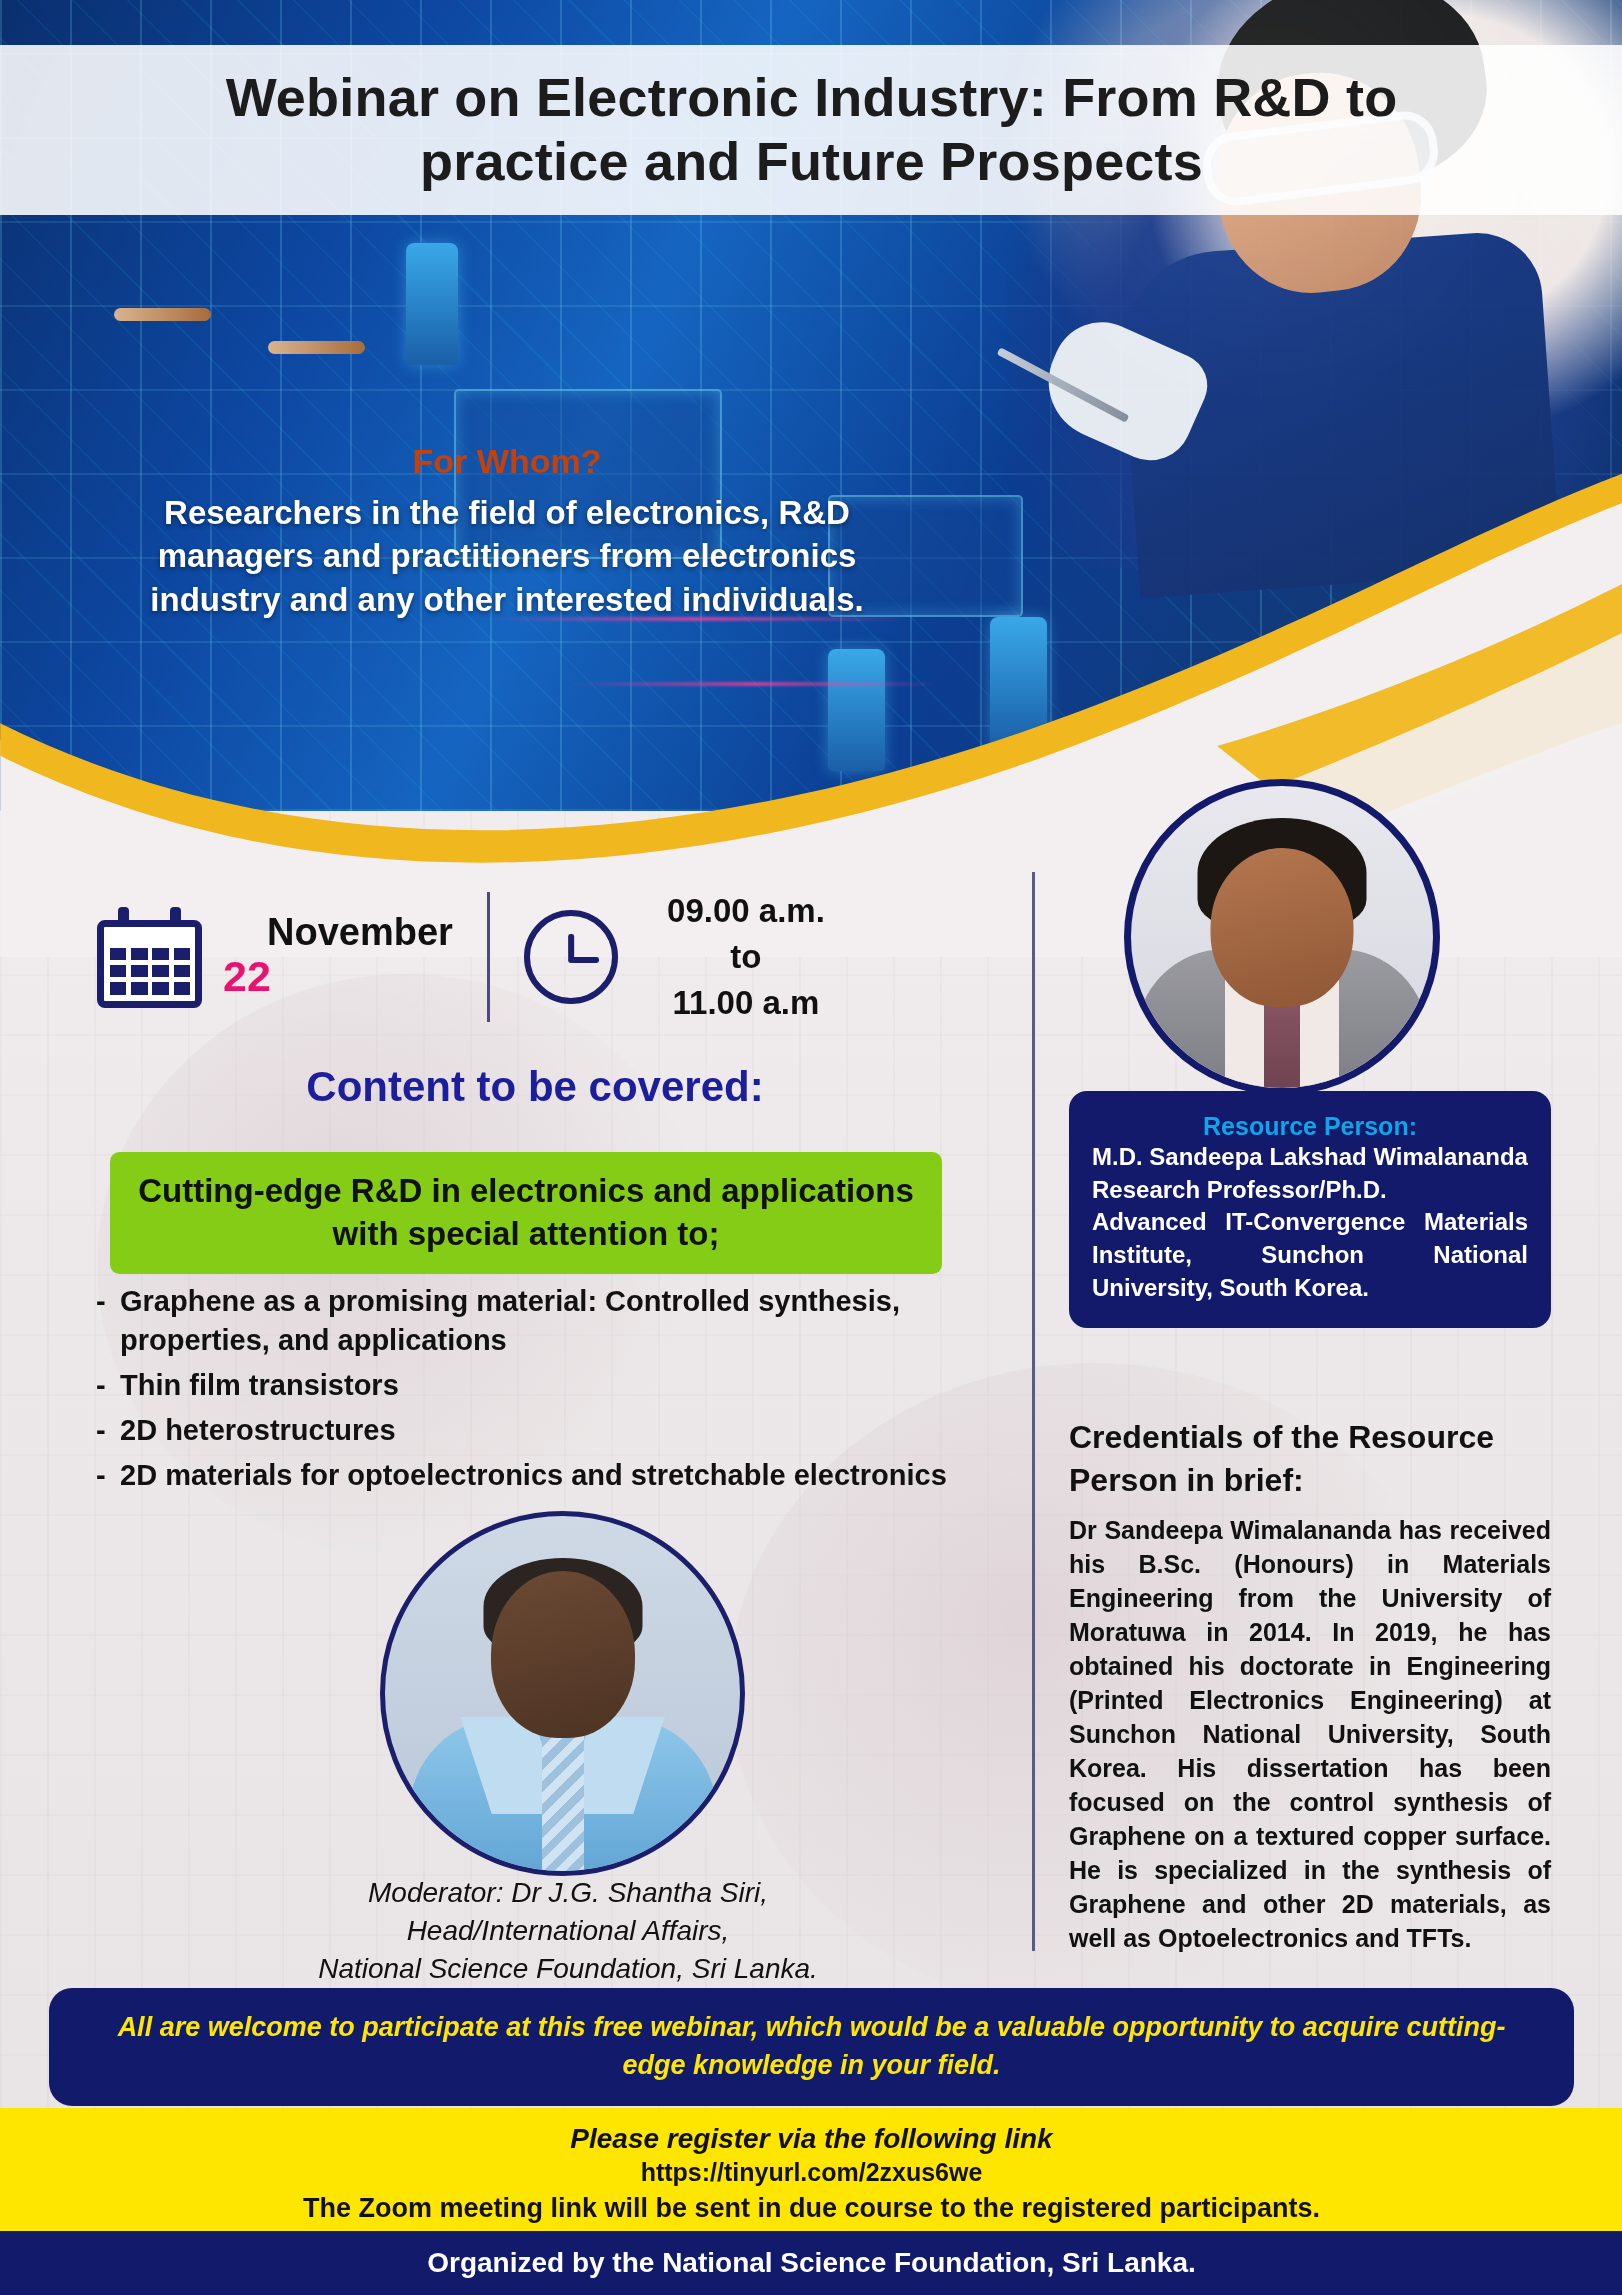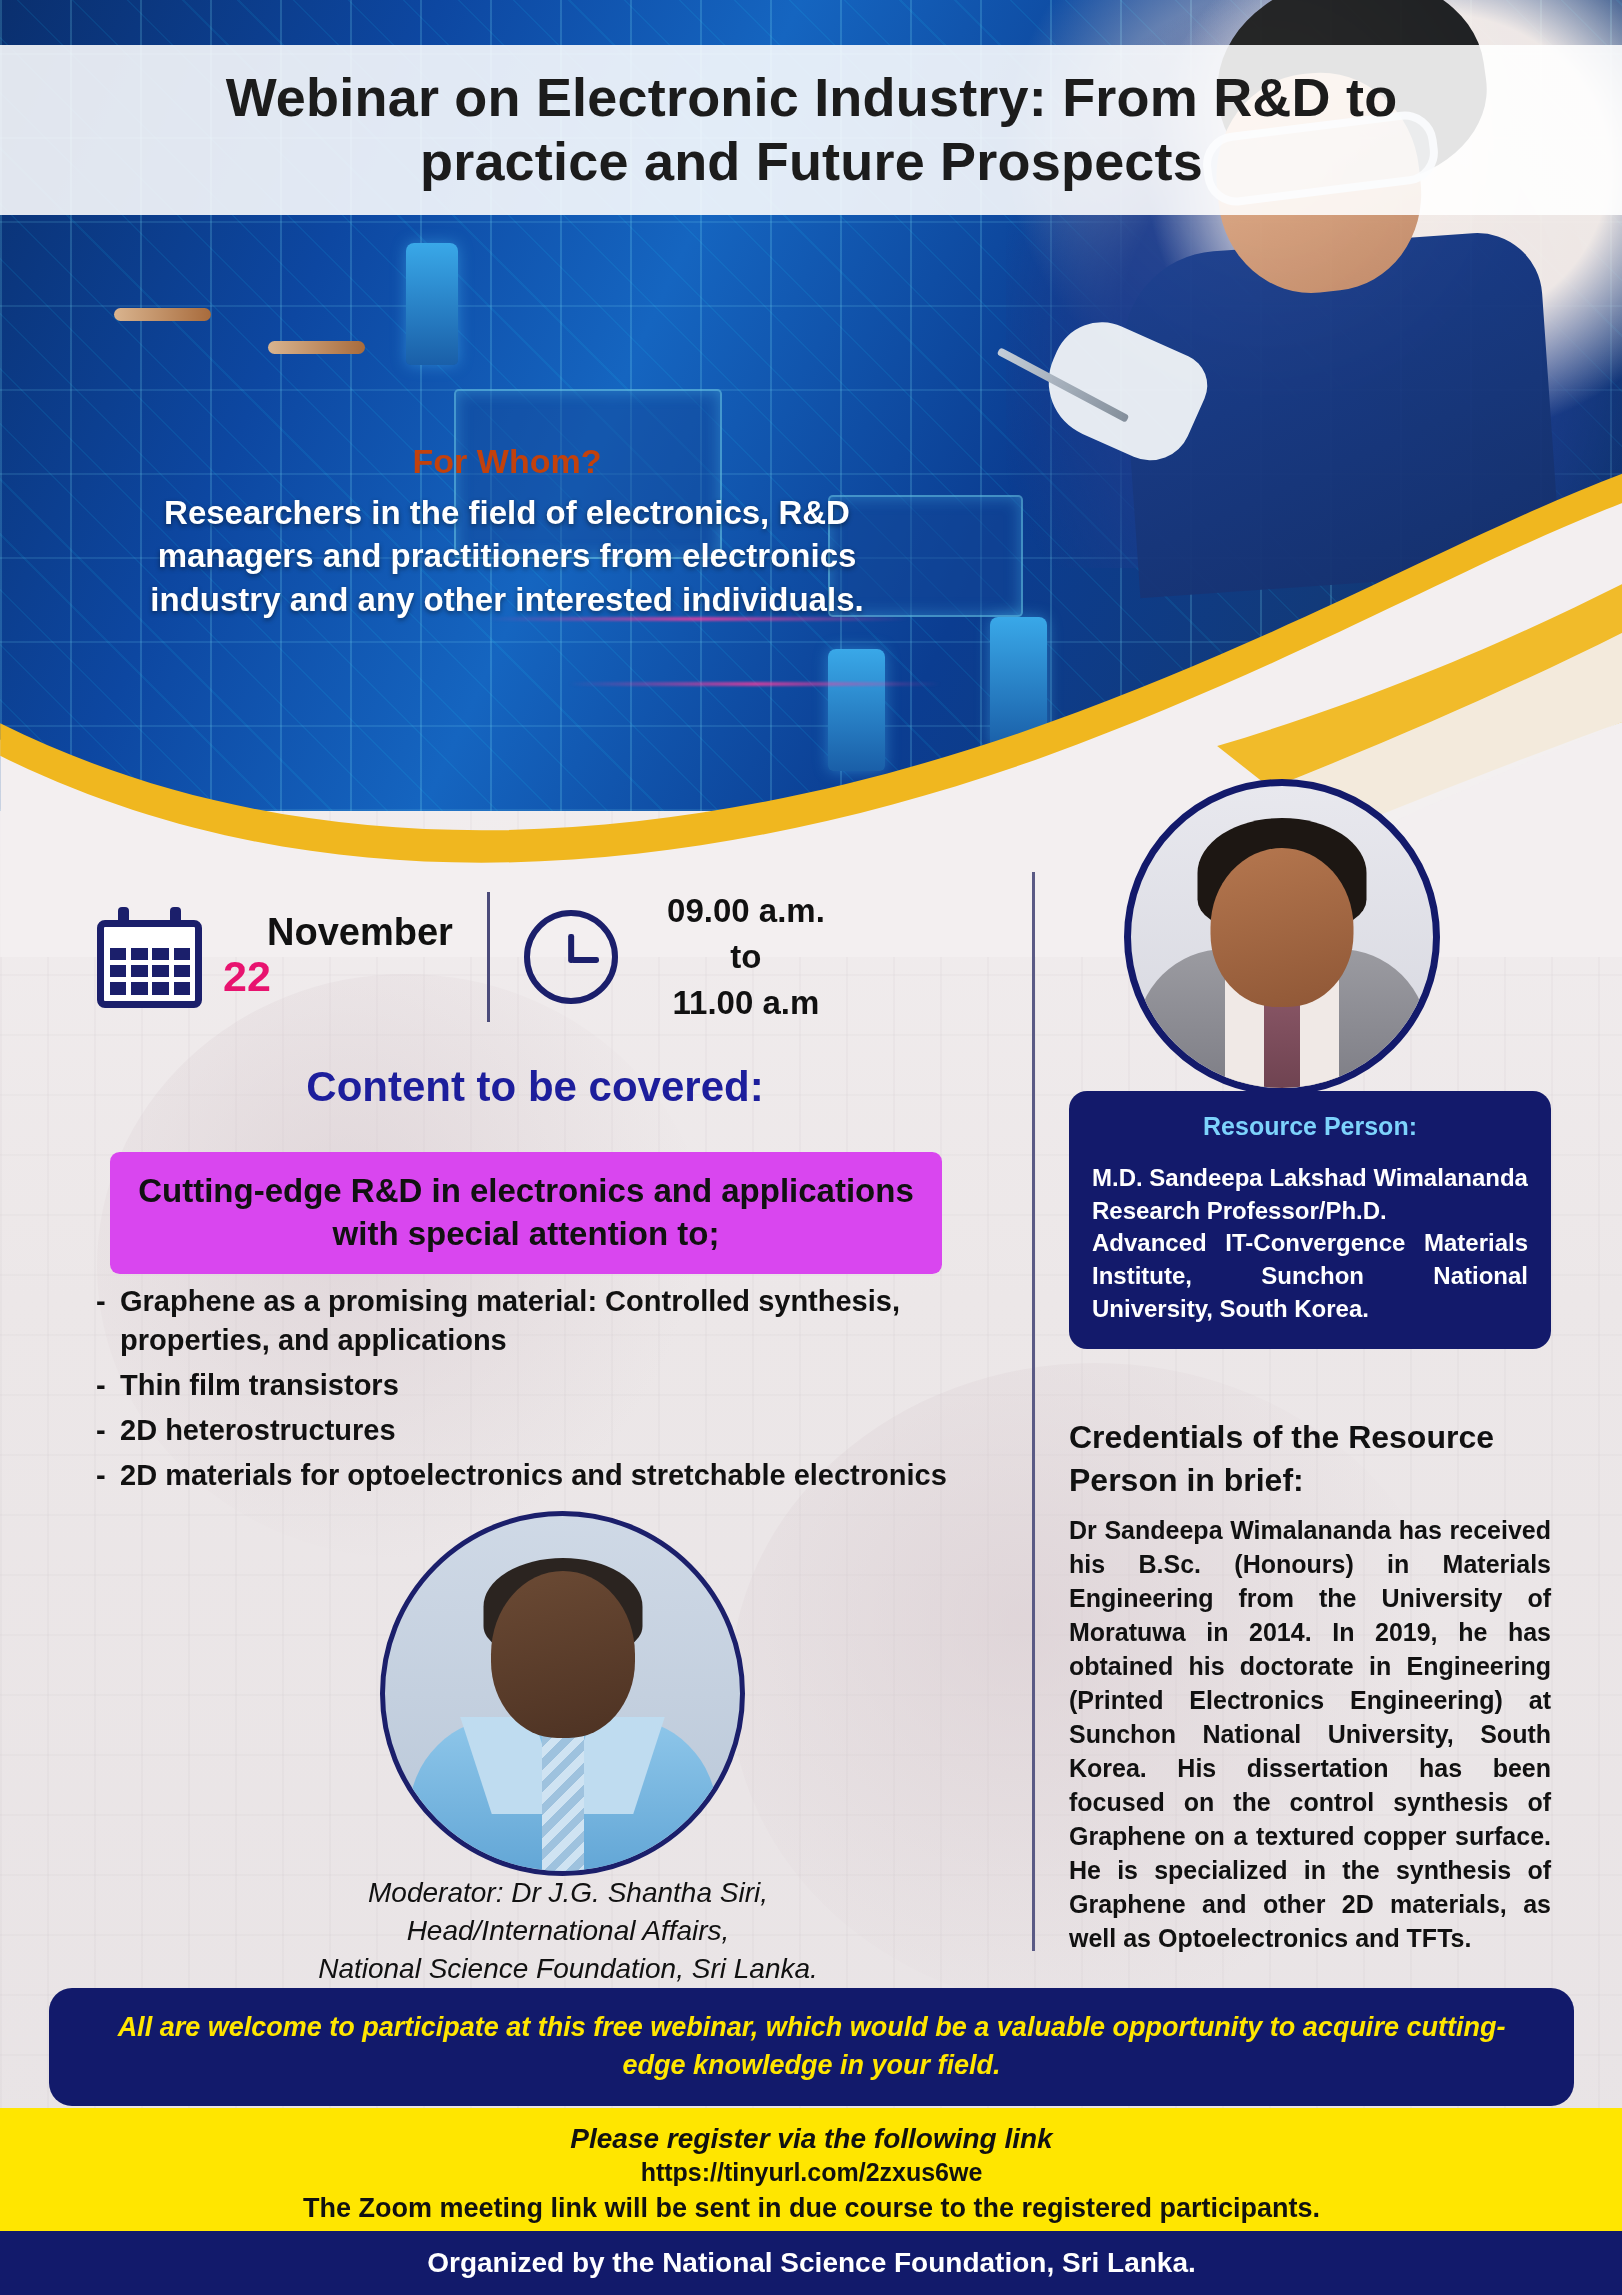--- a/index.html
+++ b/index.html
@@ -186,21 +186,21 @@
     color: #111; line-height: 1.4;
   }
 
   
   .content-head {
     position: absolute; left: 97px; top: 1063px; width: 876px; text-align: center;
     font-size: 42px; font-weight: bold; color: #1d1e9c;
   }
   .yellow-box {
     position: absolute; left: 110px; top: 1152px; width: 832px; padding: 18px 24px;
-    background: #d946ef; border-radius: 9.7px; text-align: center;
+    background: #84cc16; border-radius: 9.7px; text-align: center;
     font-size: 33px; font-weight: bold; color: #111; line-height: 1.3;
   }
   .bullets {
     position: absolute; left: 96px; top: 1282px; width: 893px;
     font-size: 29px; font-weight: bold; color: #111; line-height: 1.35;
   }
   .bullets li { list-style: none; display: flex; margin-bottom: 5.7px; }
   .bullets li .dash { width: 24px; flex: none; }
   .bullets li .txt { flex: 1; }
 
@@ -267,21 +267,21 @@
   .rp-photo .tie2 {
     position: absolute; left: 50%; bottom: 0; width: 36px; height: 114px; transform: translateX(-50%);
     background: linear-gradient(180deg,#8e5a6a,#6f4351);
   }
 
   .rp-box {
     position: absolute; left: 1069px; top: 1091px; width: 482px; padding: 21px 23px 24px;
     background: #131a6b; border-radius: 18px; color: #ffffff;
   }
   .rp-box .rp-title {
-    text-align: center; color: #7dd3fc; font-size: 25px; font-weight: bold; margin-bottom: 21px;
+    text-align: center; color: #0ea5e9; font-size: 25px; font-weight: bold; 
   }
   .rp-box .rp-lines { font-size: 24px; font-weight: bold; line-height: 1.36; text-align: justify; }
 
   .cred-head {
     position: absolute; left: 1069px; top: 1416px; width: 482px;
     font-size: 32px; font-weight: bold; color: #111; line-height: 1.35;
   }
   .cred-body {
     position: absolute; left: 1069px; top: 1513px; width: 482px;
     font-size: 25px; font-weight: bold; color: #111; line-height: 1.36; text-align: justify;

